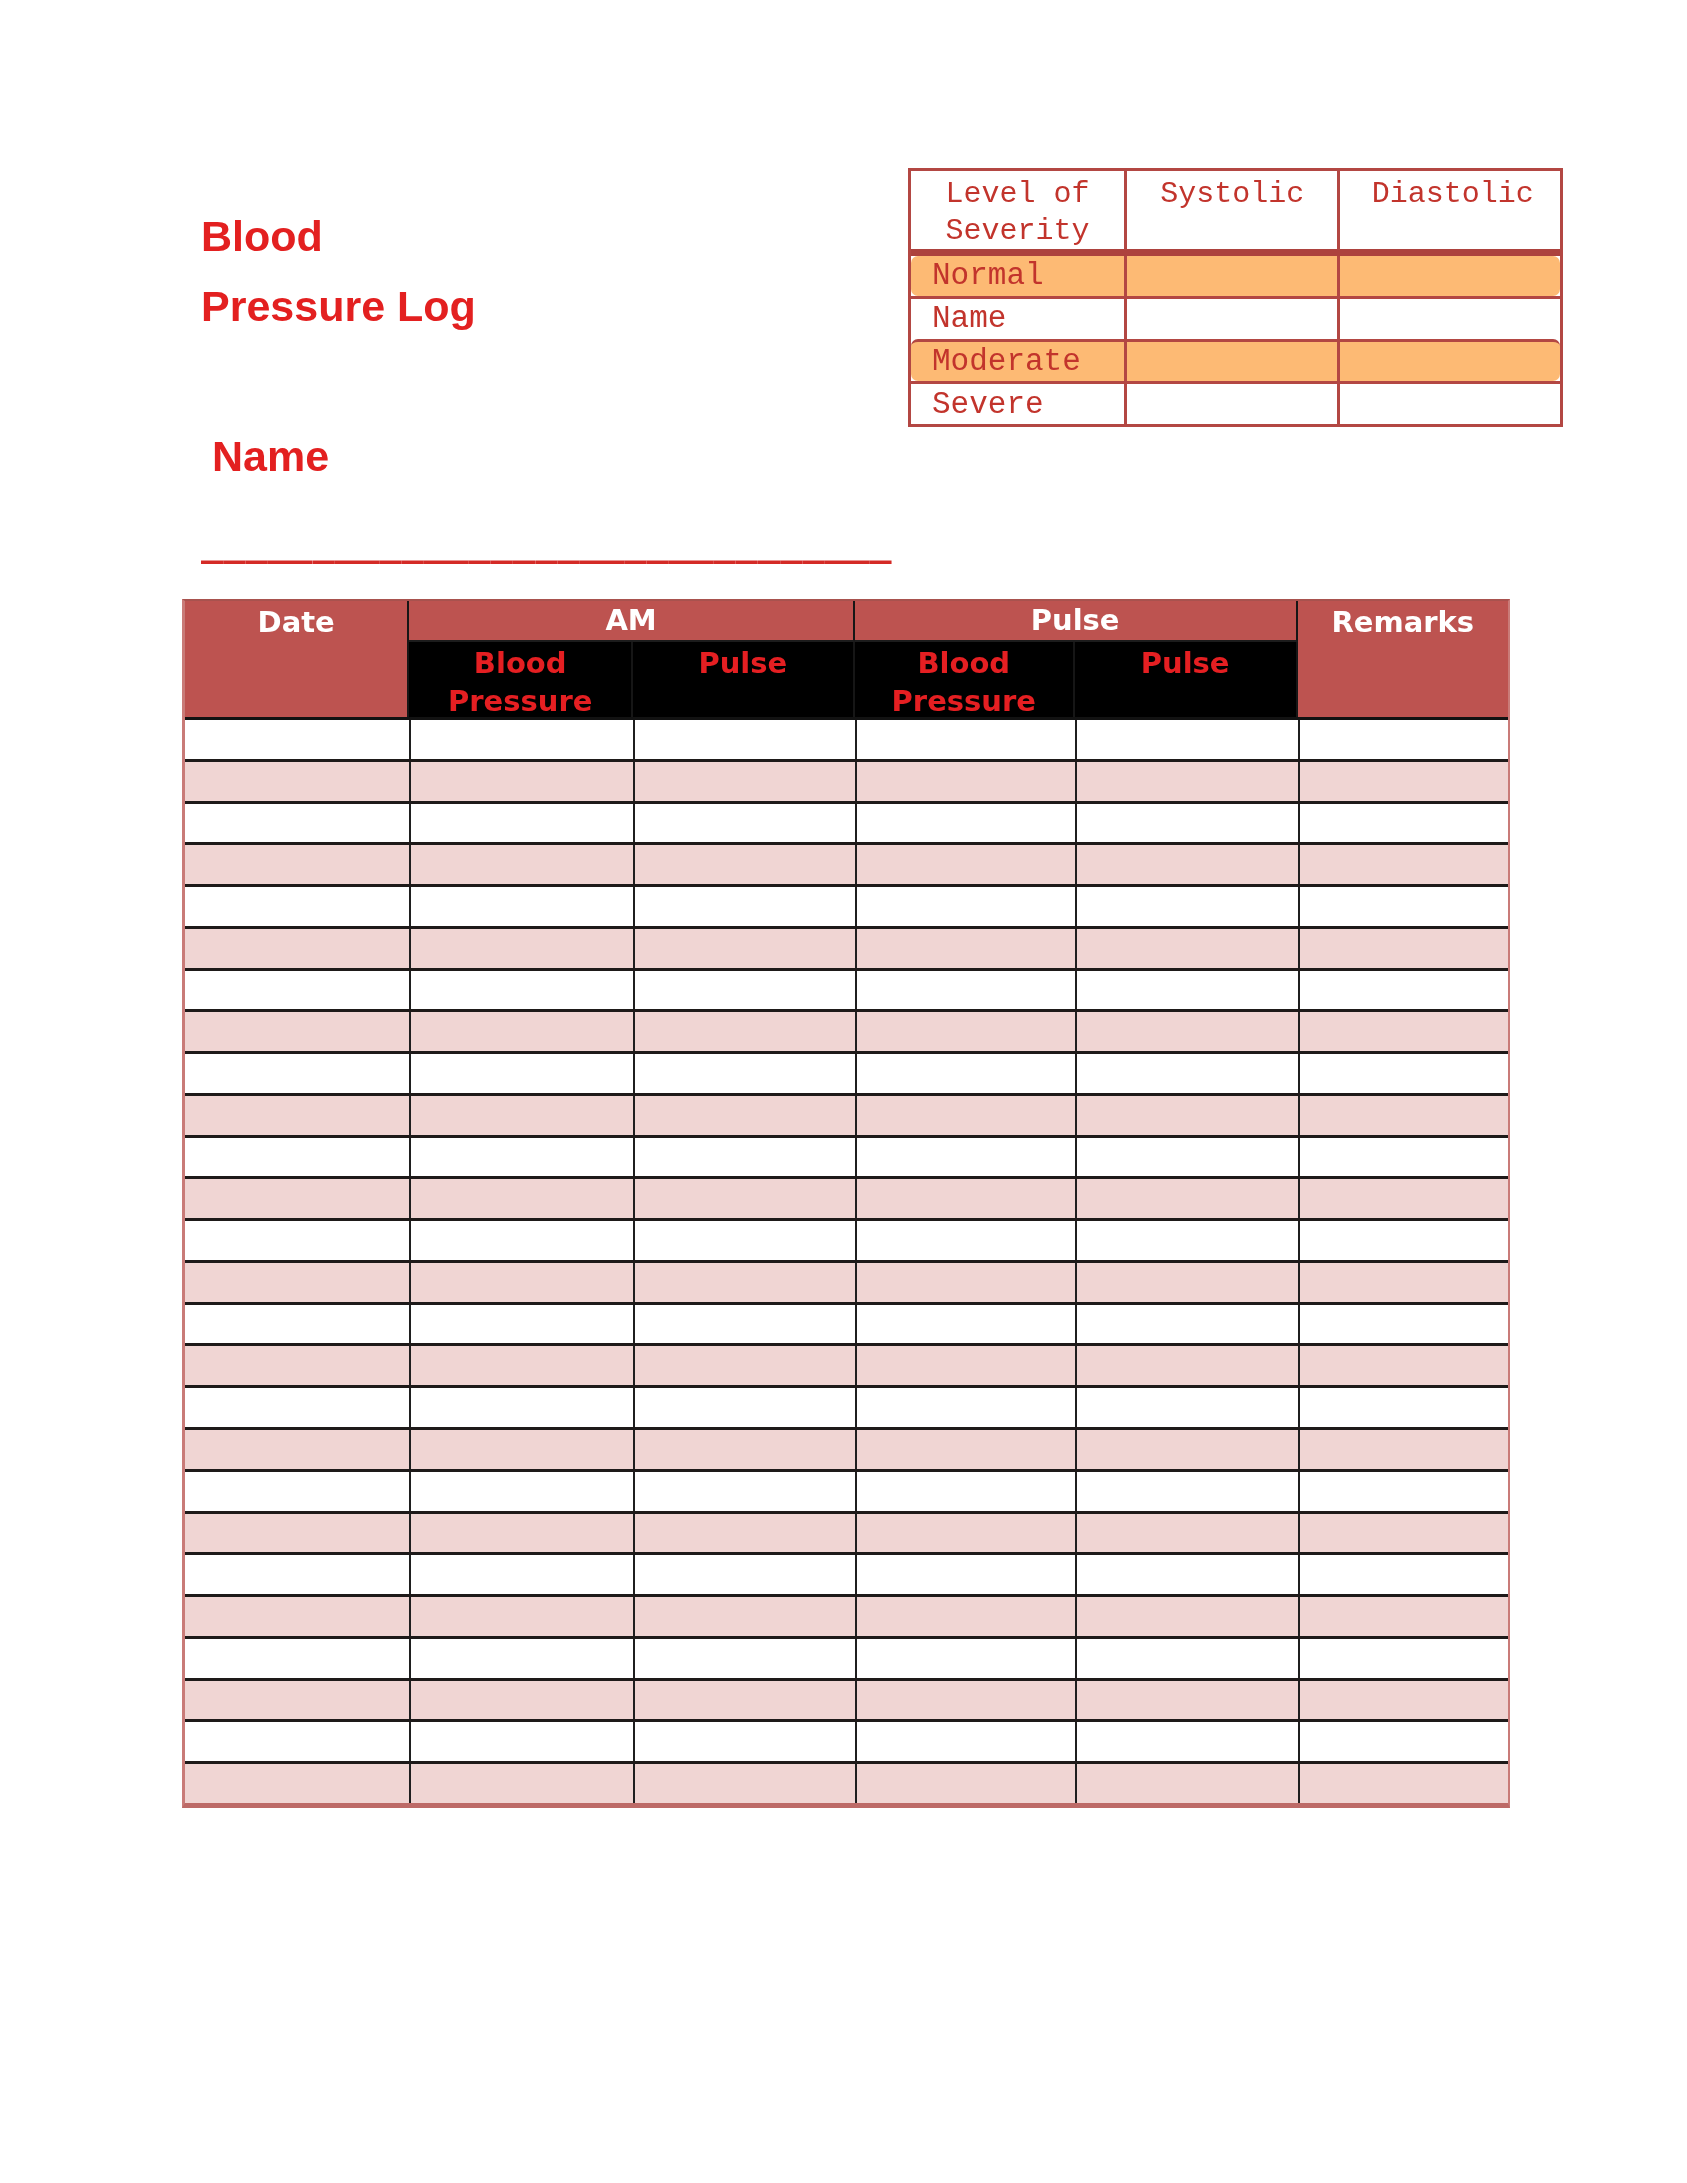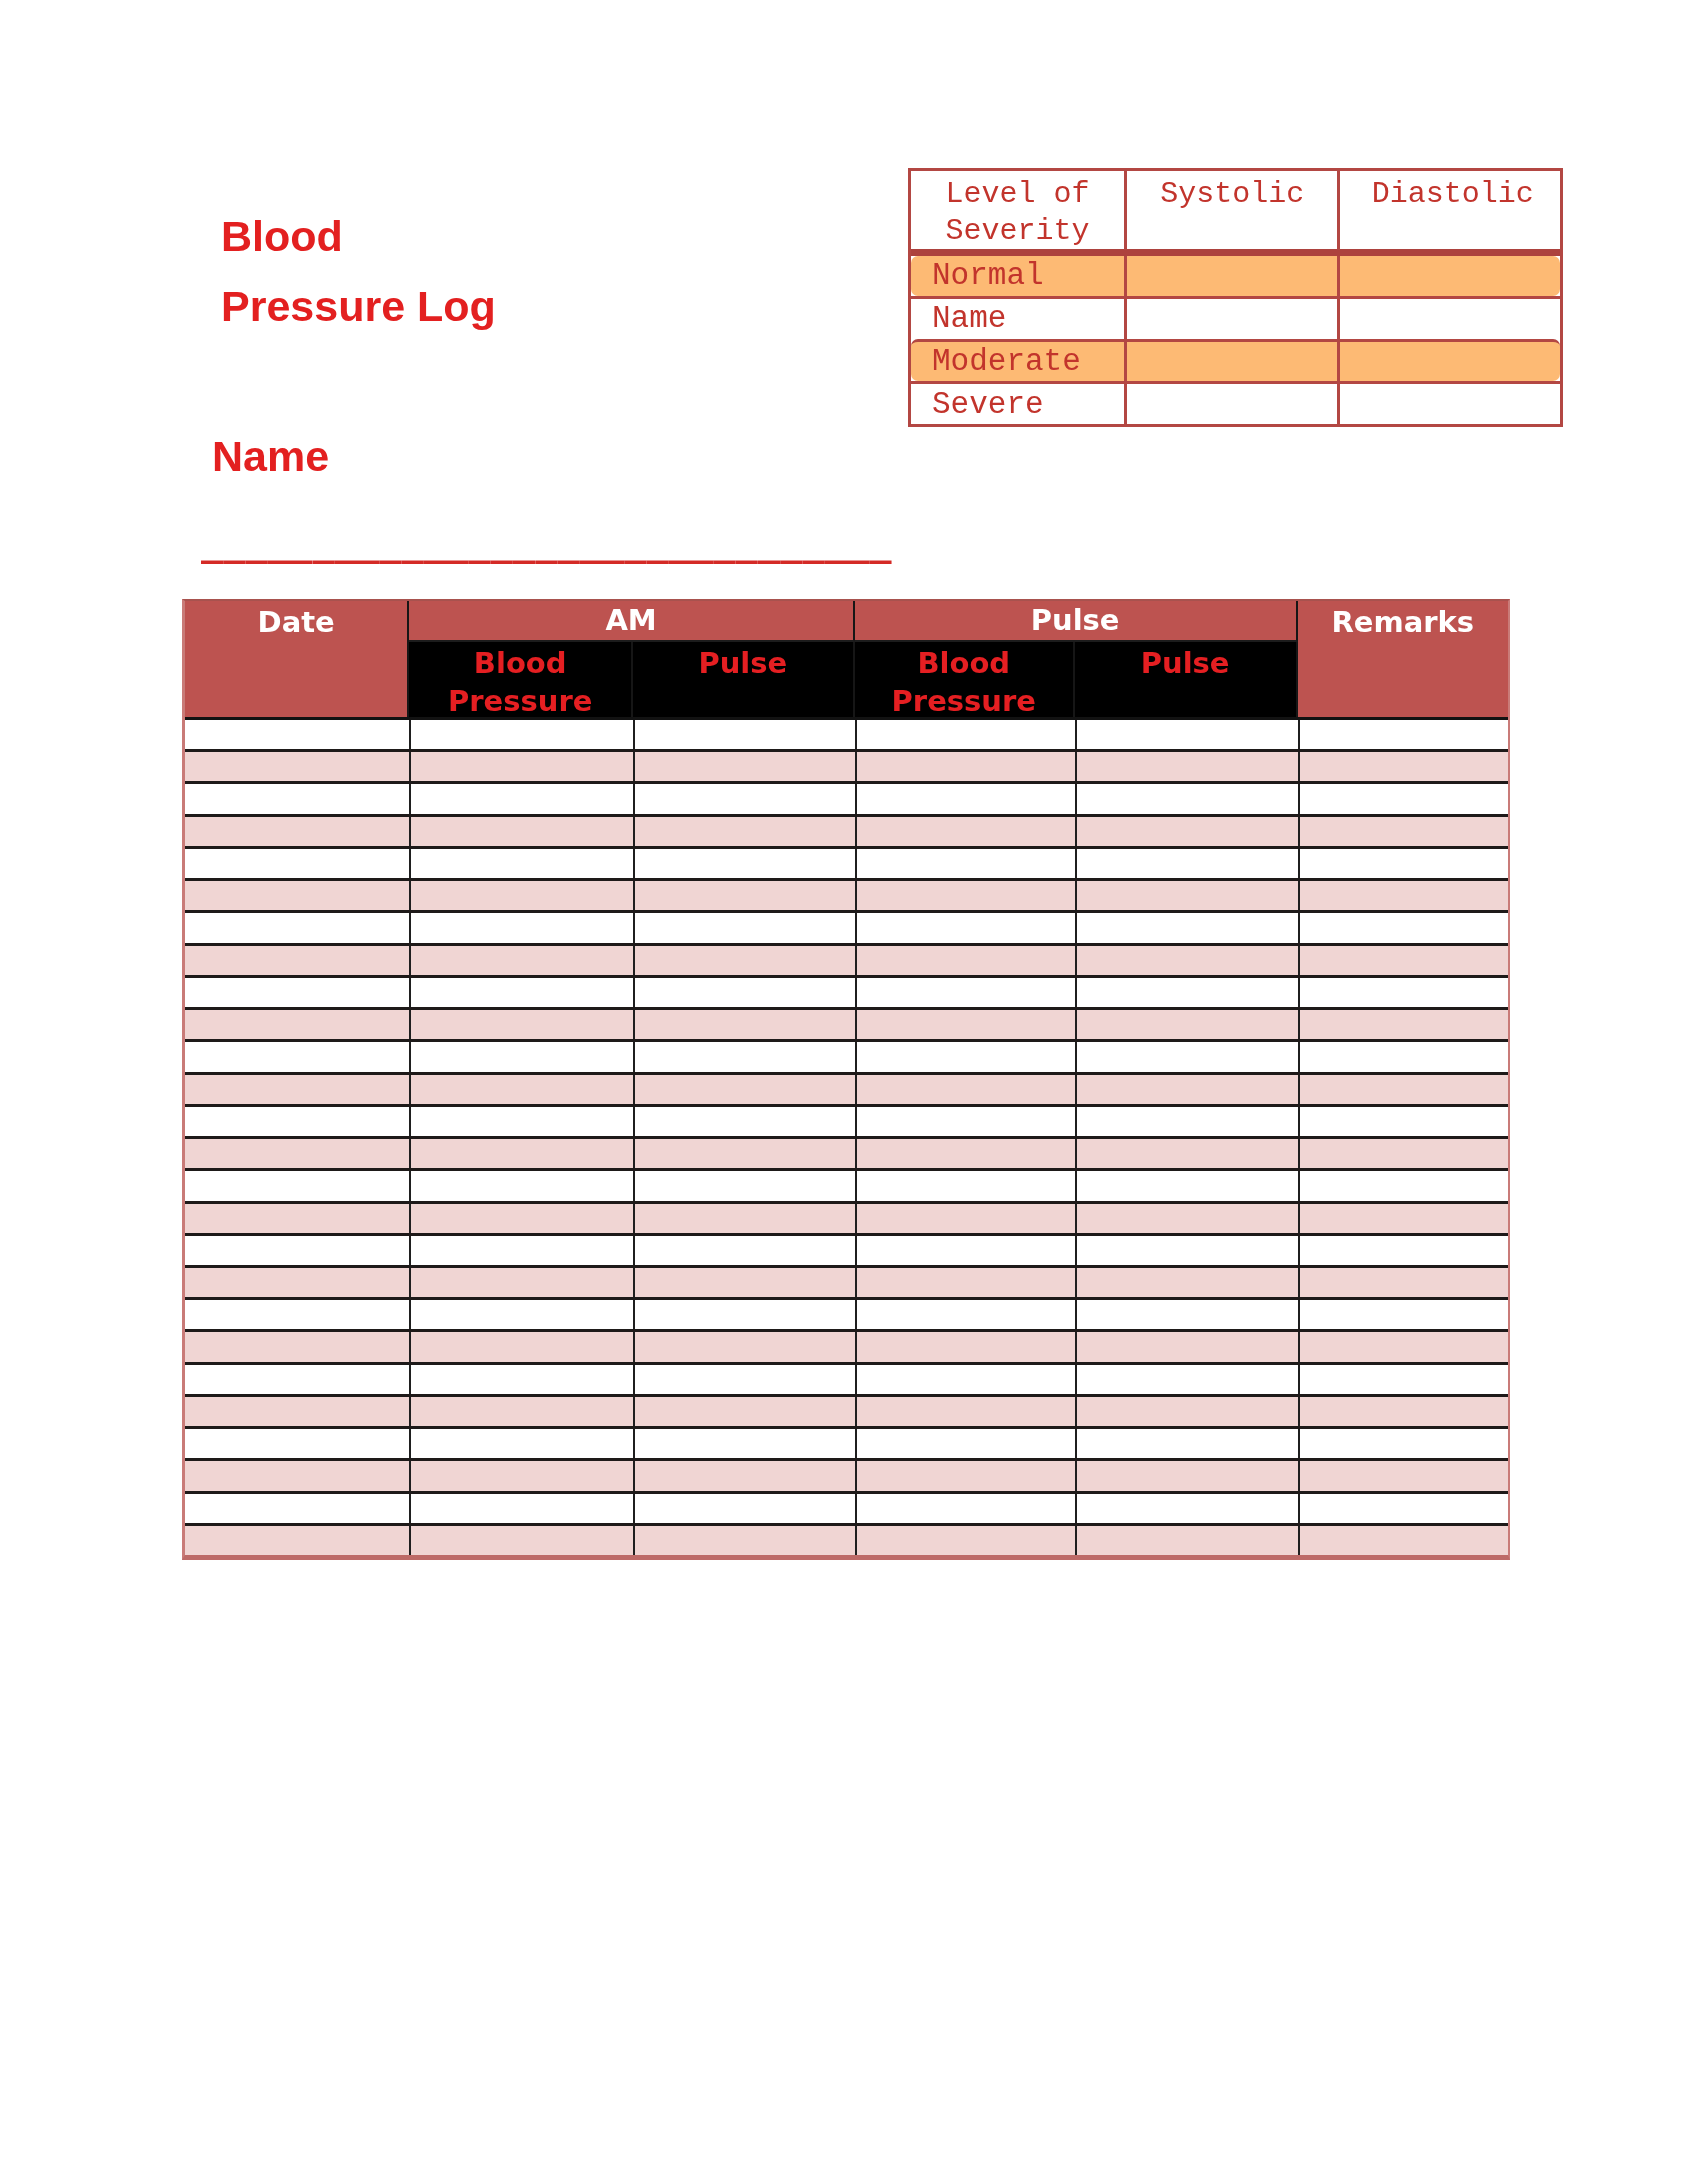--- a/index.html
+++ b/index.html
@@ -9,21 +9,21 @@
     height:2184px;
     background:#ffffff;
     overflow:hidden;
     font-family:"Liberation Sans", sans-serif;
   }
 
   
   .doc-title{
     position:absolute; left:201px; top:201px;
     font-size:43px; line-height:70px; font-weight:bold;
-    color:#e32020; white-space:nowrap;margin-left:20px;
+    color:#e32020; white-space:nowrap;
   }
   .name-label{
     position:absolute; left:212px; top:421px;
     font-size:43px; line-height:70px; font-weight:bold;
     color:#e32020;
   }
   .name-line{
     position:absolute; left:201px; top:524px;
     font-family:"DejaVu Sans Mono", monospace;
     font-size:37px; line-height:37px; font-weight:bold;
@@ -61,21 +61,21 @@
   .sev-cell{
     display:flex; align-items:center;
     color:#c2342c; font-size:31px;
   }
   .sev-cell.label{padding-left:21px;}
   .sev-cell + .sev-cell{border-left:3.5px solid #b34743;}
 
   
   .log-table{
     position:absolute; left:182px; top:599px;
-    width:1328px; height:961px; box-sizing:border-box;
+    width:1328px; height:1209px; box-sizing:border-box;
     border-top:2.6px solid #a8524e;
     border-left:3.5px solid #c97b78;
     border-right:2.6px solid #c97b78;
     border-bottom:5.2px solid #bd6a67;
     display:flex; flex-direction:column;
     font-family:"DejaVu Sans", sans-serif;
   }
   .log-header{
     height:116px; flex:none;
     display:grid;

